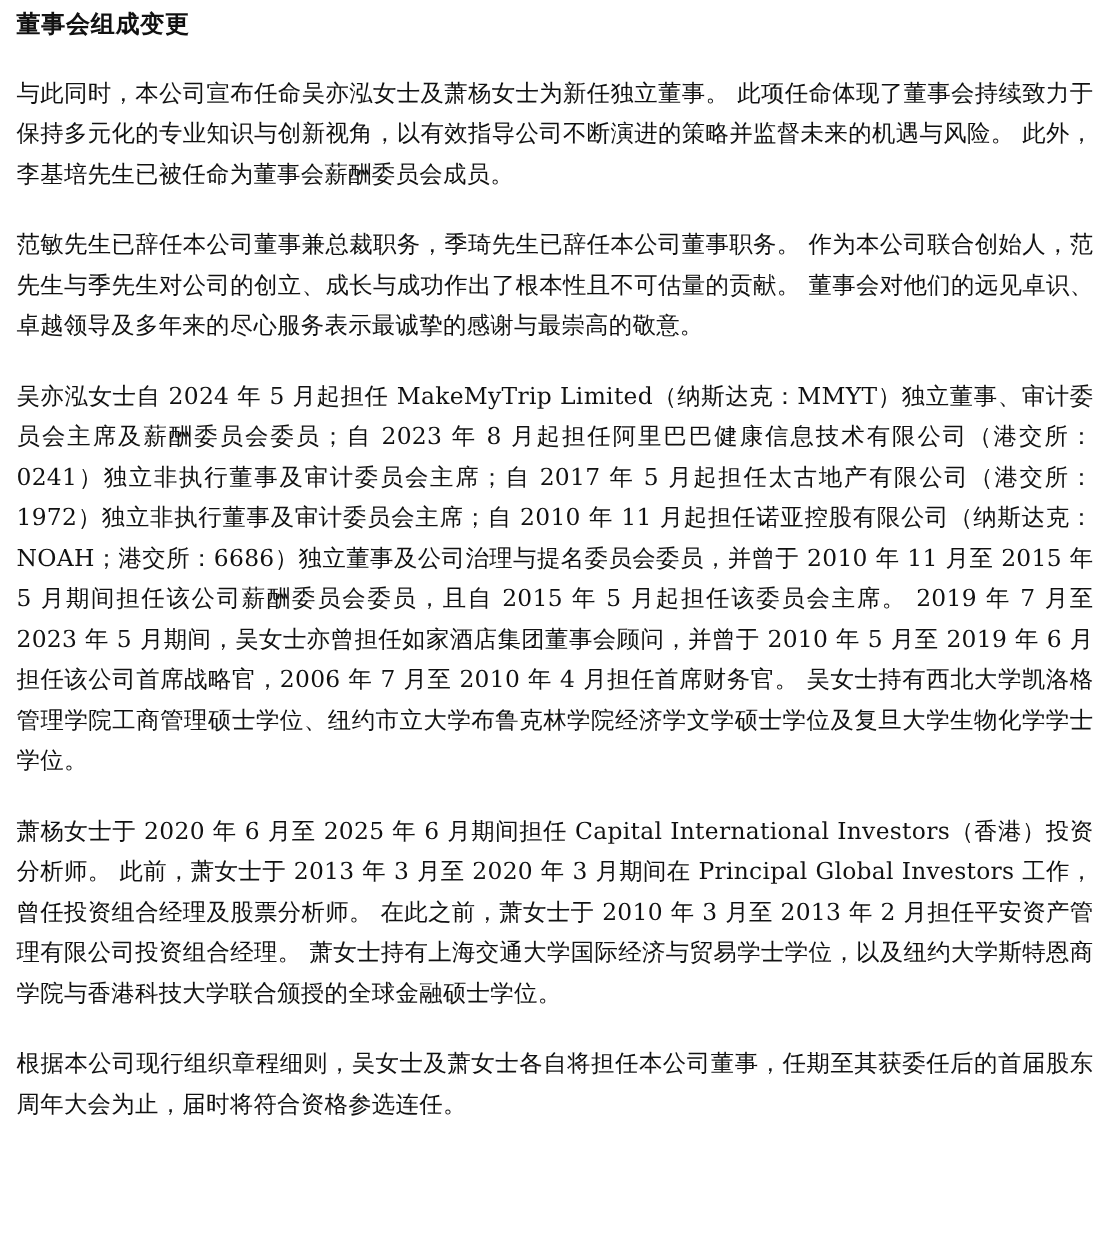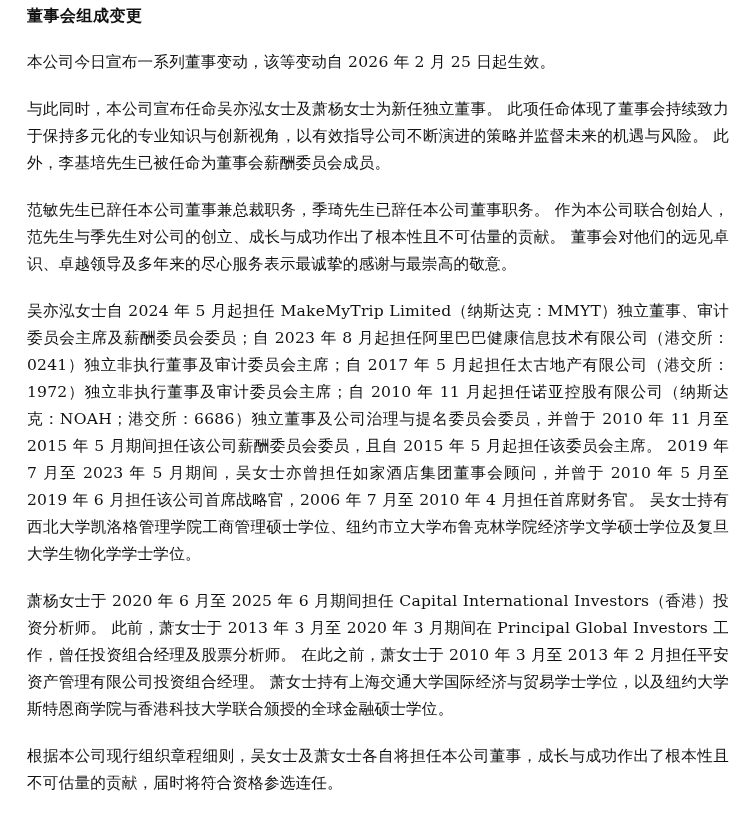--- a/index.html
+++ b/index.html
@@ -1,36 +1,35 @@
 <!DOCTYPE html>
 <html><head>
 <meta charset="utf-8">
 <style>
   html, body { margin: 0; padding: 0; background: #ffffff; }
   body {
     width: 739px; height: 834px; overflow: hidden;
     font-family: "DejaVu Serif", "Liberation Serif", serif;
     color: #111111;
   }
-  .doc { position: relative; padding: 4px 10px 0 11px; margin-left: 16px; }
+  .doc { position: relative; padding: 4px 10px 0 11px; }
   .title {
     font-family: "DejaVu Sans", "Liberation Sans", sans-serif;
     font-weight: bold; font-size: 16px; line-height: 24px;
     margin: 0 0 21px 0; letter-spacing: 0.5px;
   }
   .para {
     font-size: 15.6px; line-height: 27px;
     margin: 0 0 20px 0; text-align: justify;
     letter-spacing: 0.2px;
   }
 </style>
 </head>
 <body>
 
 <div class="doc">
   <div class="title">董事会组成变更</div>
-  <p class="para">本公司今日宣布一系列董事变动，该等变动自 2026 年 2 月 25 日起生效。</p>
   <p class="para">与此同时，本公司宣布任命吴亦泓女士及萧杨女士为新任独立董事。 此项任命体现了董事会持续致力于保持多元化的专业知识与创新视角，以有效指导公司不断演进的策略并监督未来的机遇与风险。 此外，李基培先生已被任命为董事会薪酬委员会成员。</p>
   <p class="para">范敏先生已辞任本公司董事兼总裁职务，季琦先生已辞任本公司董事职务。 作为本公司联合创始人，范先生与季先生对公司的创立、成长与成功作出了根本性且不可估量的贡献。 董事会对他们的远见卓识、卓越领导及多年来的尽心服务表示最诚挚的感谢与最崇高的敬意。</p>
   <p class="para">吴亦泓女士自 2024 年 5 月起担任 MakeMyTrip Limited（纳斯达克：MMYT）独立董事、审计委员会主席及薪酬委员会委员；自 2023 年 8 月起担任阿里巴巴健康信息技术有限公司（港交所：0241）独立非执行董事及审计委员会主席；自 2017 年 5 月起担任太古地产有限公司（港交所：1972）独立非执行董事及审计委员会主席；自 2010 年 11 月起担任诺亚控股有限公司（纳斯达克：NOAH；港交所：6686）独立董事及公司治理与提名委员会委员，并曾于 2010 年 11 月至 2015 年 5 月期间担任该公司薪酬委员会委员，且自 2015 年 5 月起担任该委员会主席。 2019 年 7 月至 2023 年 5 月期间，吴女士亦曾担任如家酒店集团董事会顾问，并曾于 2010 年 5 月至 2019 年 6 月担任该公司首席战略官，2006 年 7 月至 2010 年 4 月担任首席财务官。 吴女士持有西北大学凯洛格管理学院工商管理硕士学位、纽约市立大学布鲁克林学院经济学文学硕士学位及复旦大学生物化学学士学位。</p>
   <p class="para">萧杨女士于 2020 年 6 月至 2025 年 6 月期间担任 Capital International Investors（香港）投资分析师。 此前，萧女士于 2013 年 3 月至 2020 年 3 月期间在 Principal Global Investors 工作，曾任投资组合经理及股票分析师。 在此之前，萧女士于 2010 年 3 月至 2013 年 2 月担任平安资产管理有限公司投资组合经理。 萧女士持有上海交通大学国际经济与贸易学士学位，以及纽约大学斯特恩商学院与香港科技大学联合颁授的全球金融硕士学位。</p>
-  <p class="para">根据本公司现行组织章程细则，吴女士及萧女士各自将担任本公司董事，成长与成功作出了根本性且不可估量的贡献，届时将符合资格参选连任。</p>
+  <p class="para">根据本公司现行组织章程细则，吴女士及萧女士各自将担任本公司董事，任期至其获委任后的首届股东周年大会为止，届时将符合资格参选连任。</p>
 </div>
 
 </body></html>

